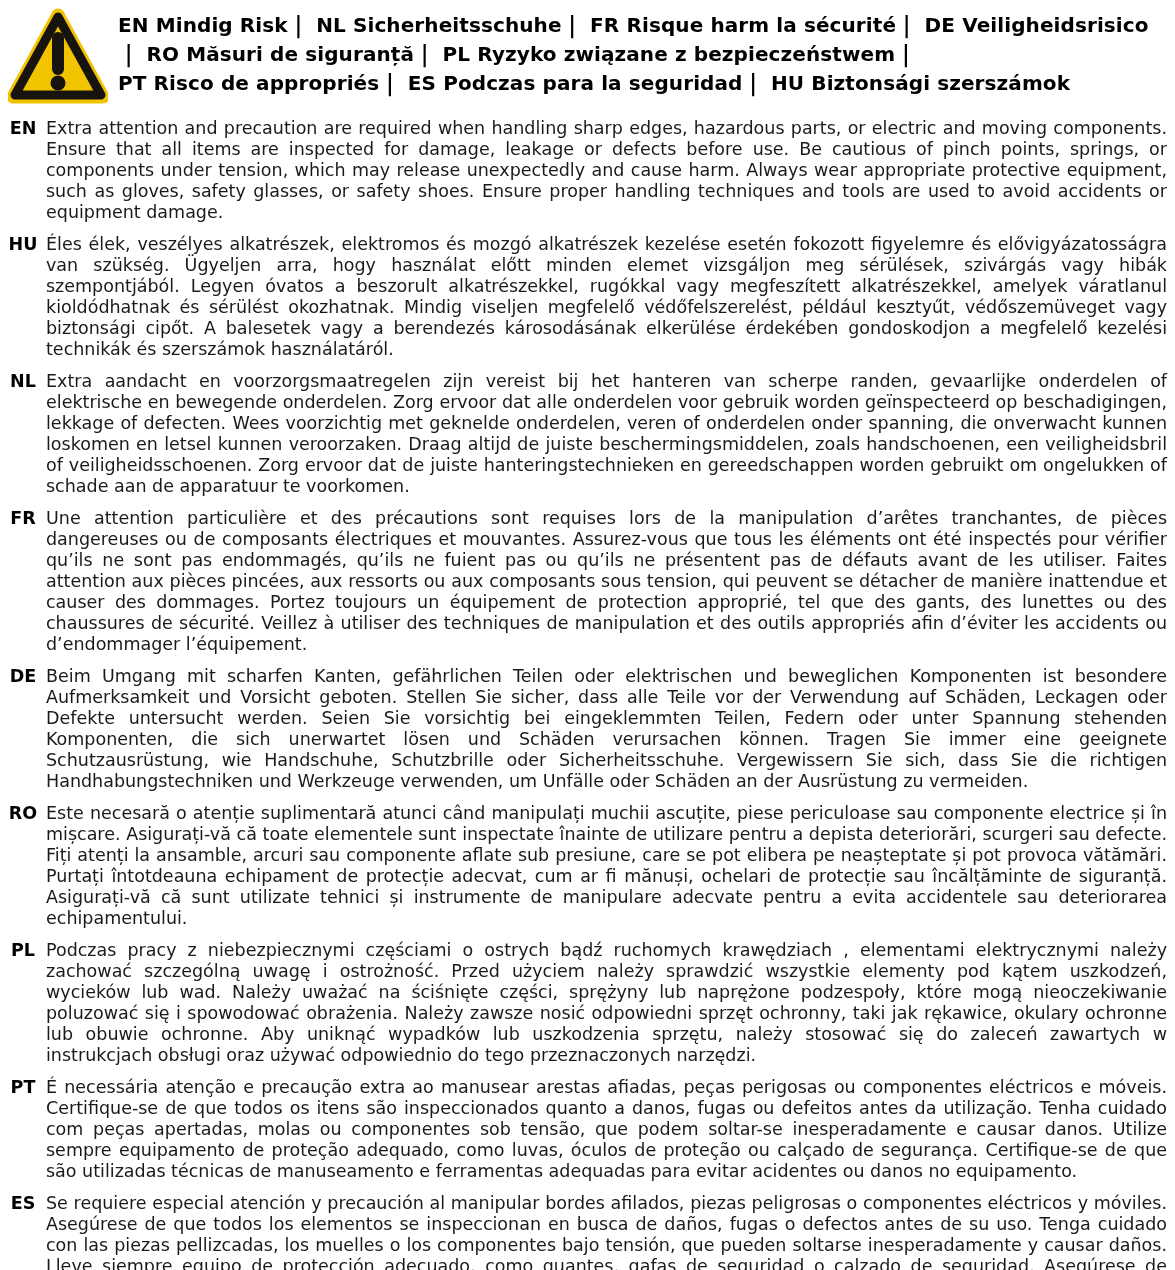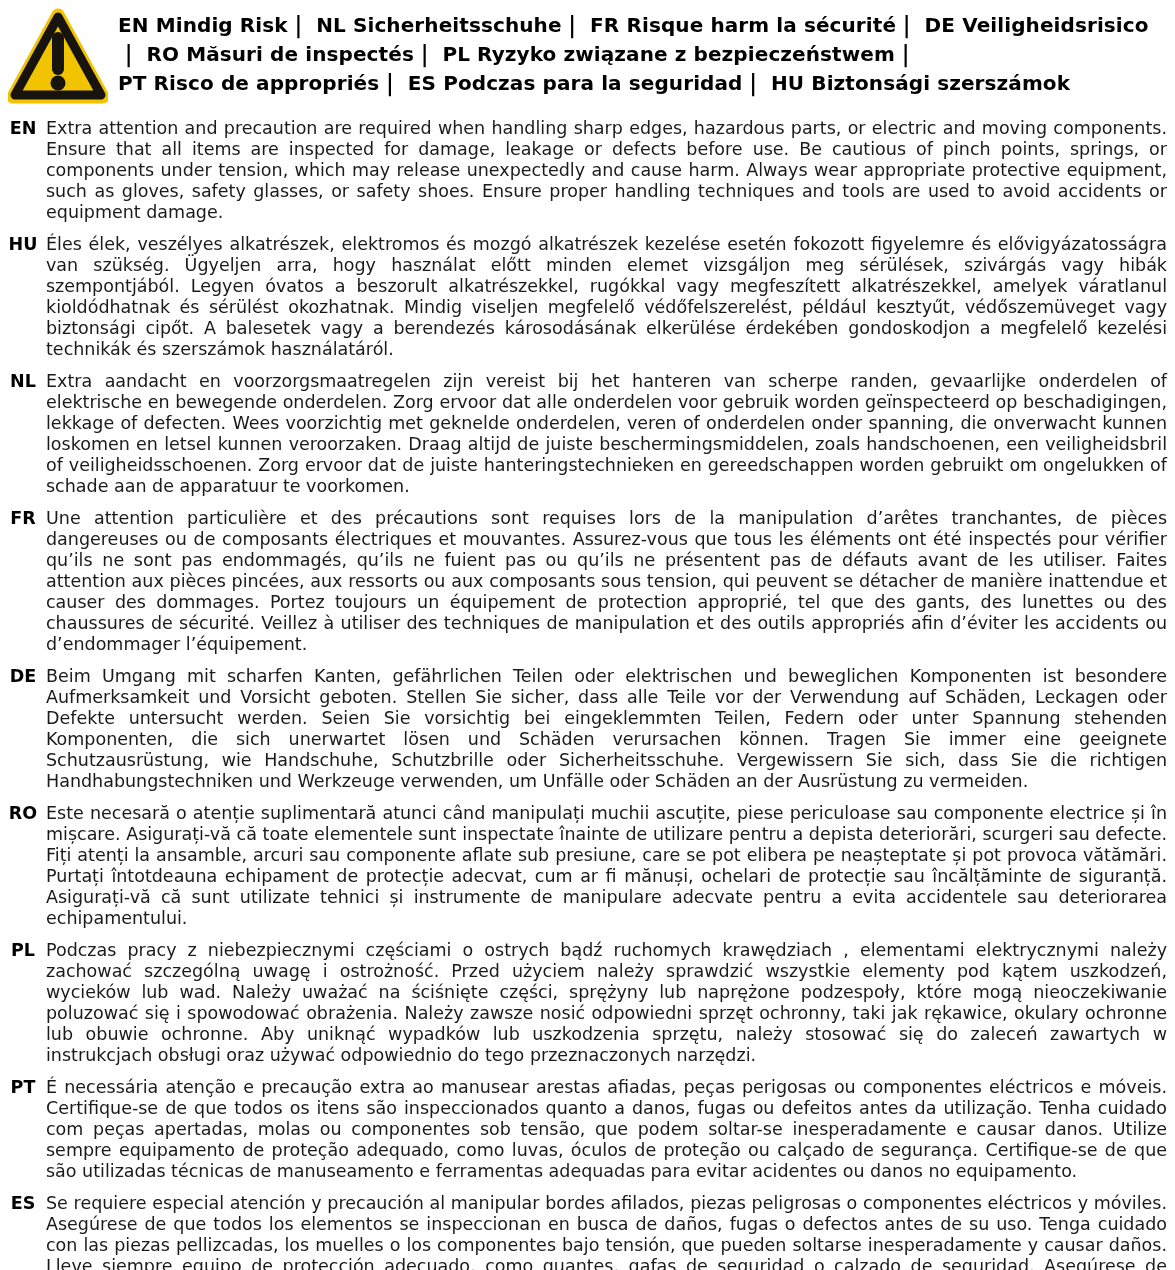--- a/index.html
+++ b/index.html
@@ -80,21 +80,21 @@
         <polygon points="50,9 93,87 7,87" fill="#f2c300" stroke="#17130e" stroke-width="9" stroke-linejoin="round"></polygon>
         <path d="M50 30 L50 61" stroke="#17130e" stroke-width="12" stroke-linecap="round" fill="none"></path>
         <circle cx="50" cy="75" r="7.5" fill="#17130e"></circle>
       </svg>
     </div>
     <div class="header-text">
       <span class="pair"><span class="code">EN</span> <span class="name">Mindig Risk</span></span><span class="sep">|</span>
       <span class="pair"><span class="code">NL</span> <span class="name">Sicherheitsschuhe</span></span><span class="sep">|</span>
       <span class="pair"><span class="code">FR</span> <span class="name">Risque harm la sécurité</span></span><span class="sep">|</span>
       <span class="pair"><span class="code">DE</span> <span class="name">Veiligheidsrisico</span></span><span class="sep">|</span>
-      <span class="pair"><span class="code">RO</span> <span class="name">Măsuri de inspectés</span></span><span class="sep">|</span>
+      <span class="pair"><span class="code">RO</span> <span class="name">Măsuri de siguranță</span></span><span class="sep">|</span>
       <span class="pair"><span class="code">PL</span> <span class="name">Ryzyko związane z bezpieczeństwem</span></span><span class="sep">|</span>
       <span class="pair"><span class="code">PT</span> <span class="name">Risco de appropriés</span></span><span class="sep">|</span>
       <span class="pair"><span class="code">ES</span> <span class="name">Podczas para la seguridad</span></span><span class="sep">|</span>
       <span class="pair"><span class="code">HU</span> <span class="name">Biztonsági szerszámok</span></span>
     </div>
   </div>
 
   <div class="content">
 
     <div class="row">

